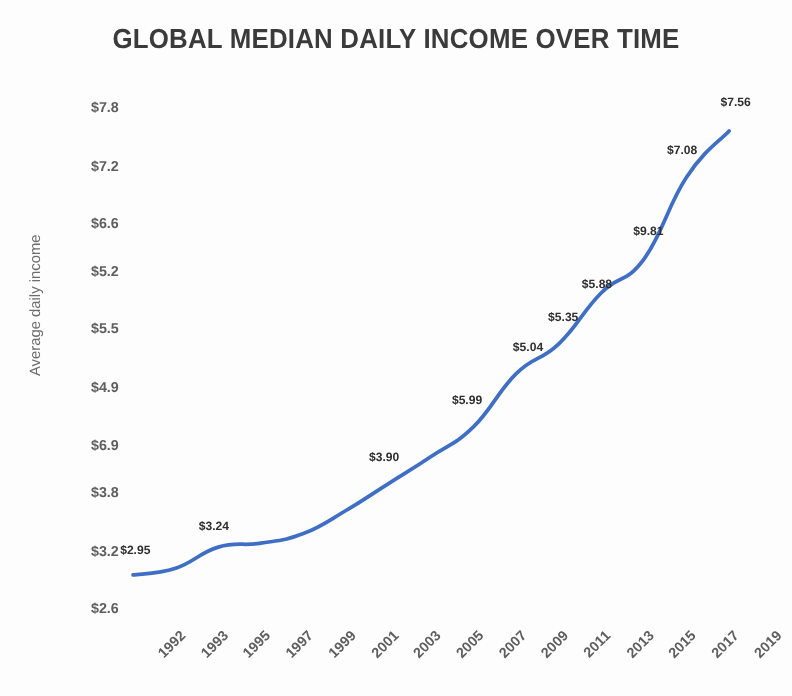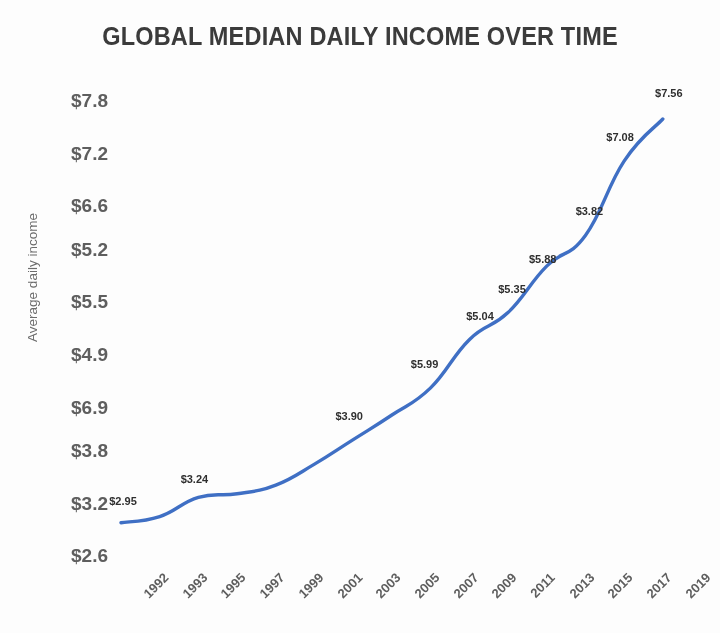--- a/index.html
+++ b/index.html
@@ -43,21 +43,21 @@
     color: #6c6c6c;
     transform: rotate(-90deg);
     transform-origin: center center;
     white-space: nowrap;
   }
   .y-tick-label {
     position: absolute;
     right: 0;
     width: 60px;
     text-align: right;
-    font-size: 19px;
+    font-size: 13px;
     font-weight: bold;
     color: #5e5e5e;
     white-space: nowrap;
   }
   #y-tick-labels {
     position: absolute;
     left: 48px;
     top: 0;
     width: 60px;
     height: 633px;
@@ -162,18 +162,18 @@
   </div>
 
   <div id="data-labels">
     <div class="data-label" id="dl0" style="left: 123px; top: 500.748px;">$2.95</div>
     <div class="data-label" id="dl1" style="left: 194.4px; top: 479px; text-align: center;">$3.24</div>
     <div class="data-label" id="dl2" style="left: 349.2px; top: 415.55px;">$3.90</div>
     <div class="data-label" id="dl3" style="left: 424.6px; top: 363.88px;">$5.99</div>
     <div class="data-label" id="dl4" style="left: 480px; top: 315.712px;">$5.04</div>
     <div class="data-label" id="dl5" style="left: 512px; top: 288.563px;">$5.35</div>
     <div class="data-label" id="dl6" style="left: 542.7px; top: 259px;">$5.88</div>
-    <div class="data-label" id="dl7" style="left: 589.4px; top: 211.496px;">$3.82</div>
+    <div class="data-label" id="dl7" style="left: 589.4px; top: 211.496px;">$9.81</div>
     <div class="data-label" id="dl8" style="left: 620.1px; top: 137.055px;">$7.08</div>
     <div class="data-label" id="dl9" style="left: 668.8px; top: 93.0185px;">$7.56</div>
   </div>
 
 </div>
 
 </body></html>

